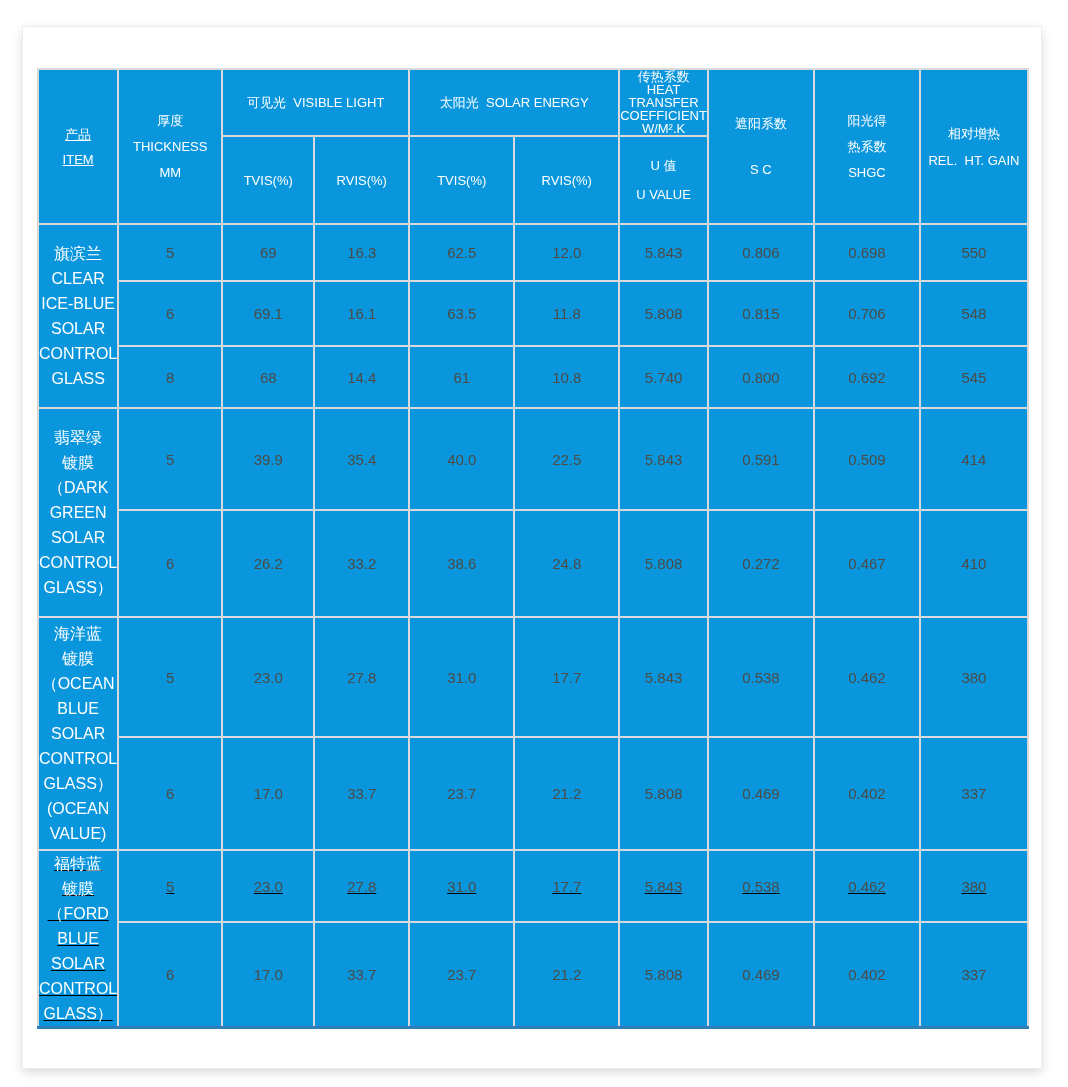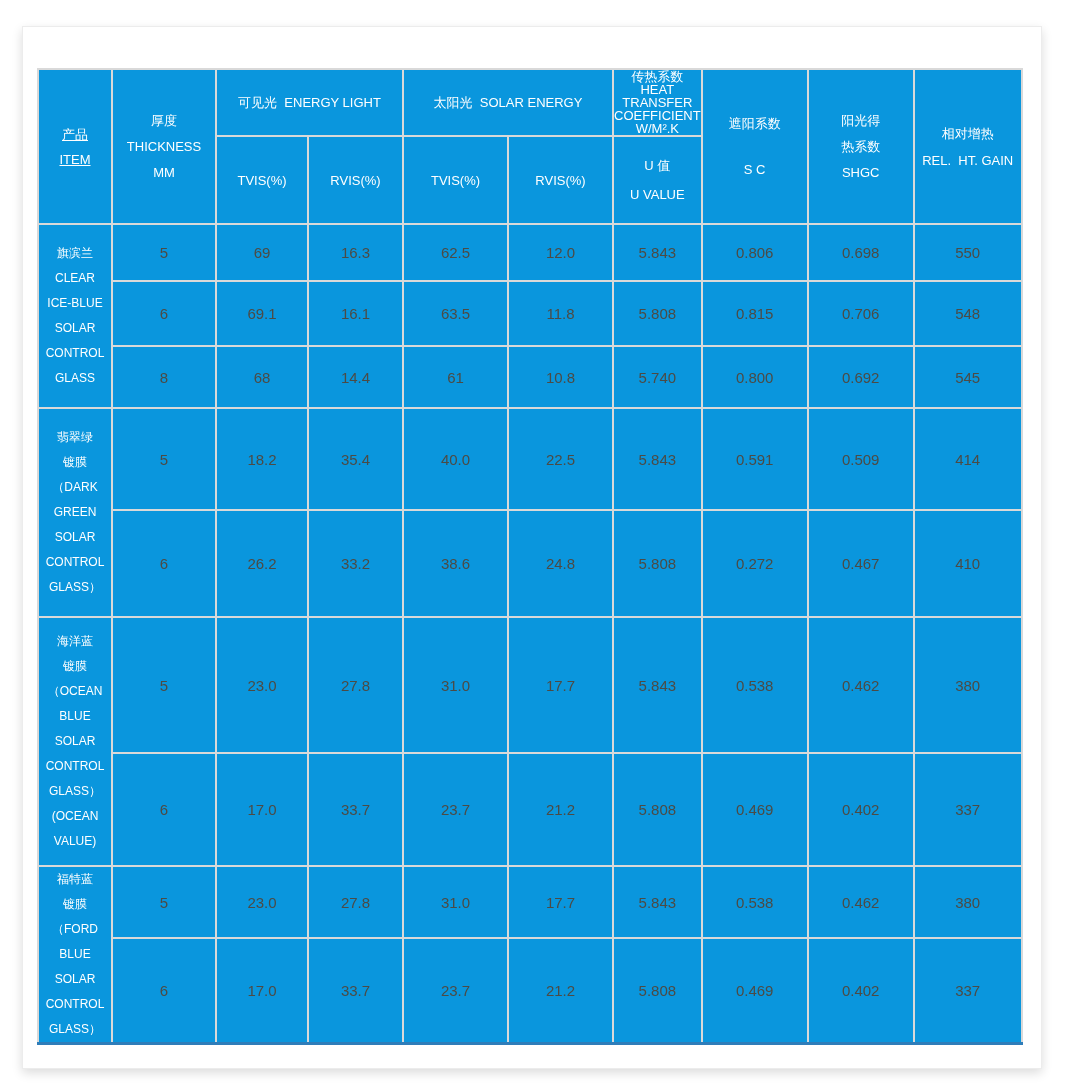--- a/index.html
+++ b/index.html
@@ -51,21 +51,21 @@
   .th-shgc div { line-height: 26px; }
   .th-gain { padding-bottom: 30px; }
   .th-gain div { line-height: 27px; }
   .th-sub { vertical-align: top; padding-top: 9px; }
   .th-uvalue { vertical-align: top; padding-top: 9px; }
   .th-uvalue div { line-height: 29px; }
 
   td.num { color: #4c4b45; font-size: 15px; }
   td.group-cell {
     color: #ffffff;
-    font-size: 12px;
+    font-size: 16px;
   }
   td.group-cell div { line-height: 25px; }
 </style>
 </head>
 <body>
 
 <div class="card">
   <table class="spec">
     <colgroup>
       <col style="width:74px">
@@ -83,21 +83,21 @@
       <tr class="h1">
         <th class="th-item" rowspan="2">
           <div>产品</div>
           <div>ITEM</div>
         </th>
         <th class="th-thickness" rowspan="2">
           <div>厚度</div>
           <div>THICKNESS</div>
           <div>MM</div>
         </th>
-        <th class="th-group ws" colspan="2">可见光  ENERGY LIGHT</th>
+        <th class="th-group ws" colspan="2">可见光  VISIBLE LIGHT</th>
         <th class="th-group ws" colspan="2">太阳光  SOLAR ENERGY</th>
         <th class="th-heat">
           <div class="ws">传热系数</div>
           <div class="ws">HEAT  TRANSFER</div>
           <div class="ws">COEFFICIENT</div>
           <div class="ws">W/M².K</div>
         </th>
         <th class="th-sc" rowspan="2">
           <div class="gap">遮阳系数</div>
           <div>S C</div>
@@ -169,41 +169,41 @@
           <td class="group-cell" rowspan="2">
             <div>翡翠绿</div>
             <div>镀膜</div>
             <div>（DARK</div>
             <div>GREEN</div>
             <div>SOLAR</div>
             <div>CONTROL</div>
             <div>GLASS）</div>
           </td>
           <td class="num">5</td>
-          <td class="num">18.2</td>
+          <td class="num">39.9</td>
           <td class="num">35.4</td>
           <td class="num">40.0</td>
           <td class="num">22.5</td>
           <td class="num">5.843</td>
           <td class="num">0.591</td>
           <td class="num">0.509</td>
           <td class="num">414</td>
         </tr>
         <tr style="height: 107px;">
           <td class="num">6</td>
           <td class="num">26.2</td>
           <td class="num">33.2</td>
           <td class="num">38.6</td>
           <td class="num">24.8</td>
           <td class="num">5.808</td>
           <td class="num">0.272</td>
           <td class="num">0.467</td>
           <td class="num">410</td>
         </tr>
-        <tr style="height: 136px;">
+        <tr style="height: 120px;">
           <td class="group-cell" rowspan="2">
             <div>海洋蓝</div>
             <div>镀膜</div>
             <div>（OCEAN</div>
             <div>BLUE</div>
             <div>SOLAR</div>
             <div>CONTROL</div>
             <div>GLASS）</div>
             <div>(OCEAN</div>
             <div>VALUE)</div>
@@ -222,21 +222,21 @@
           <td class="num">6</td>
           <td class="num">17.0</td>
           <td class="num">33.7</td>
           <td class="num">23.7</td>
           <td class="num">21.2</td>
           <td class="num">5.808</td>
           <td class="num">0.469</td>
           <td class="num">0.402</td>
           <td class="num">337</td>
         </tr>
-        <tr style="height: 70px;">
+        <tr style="height: 70px; text-decoration: underline;">
           <td class="group-cell" rowspan="2">
             <div>福特蓝</div>
             <div>镀膜</div>
             <div>（FORD</div>
             <div>BLUE</div>
             <div>SOLAR</div>
             <div>CONTROL</div>
             <div>GLASS）</div>
           </td>
           <td class="num">5</td>

